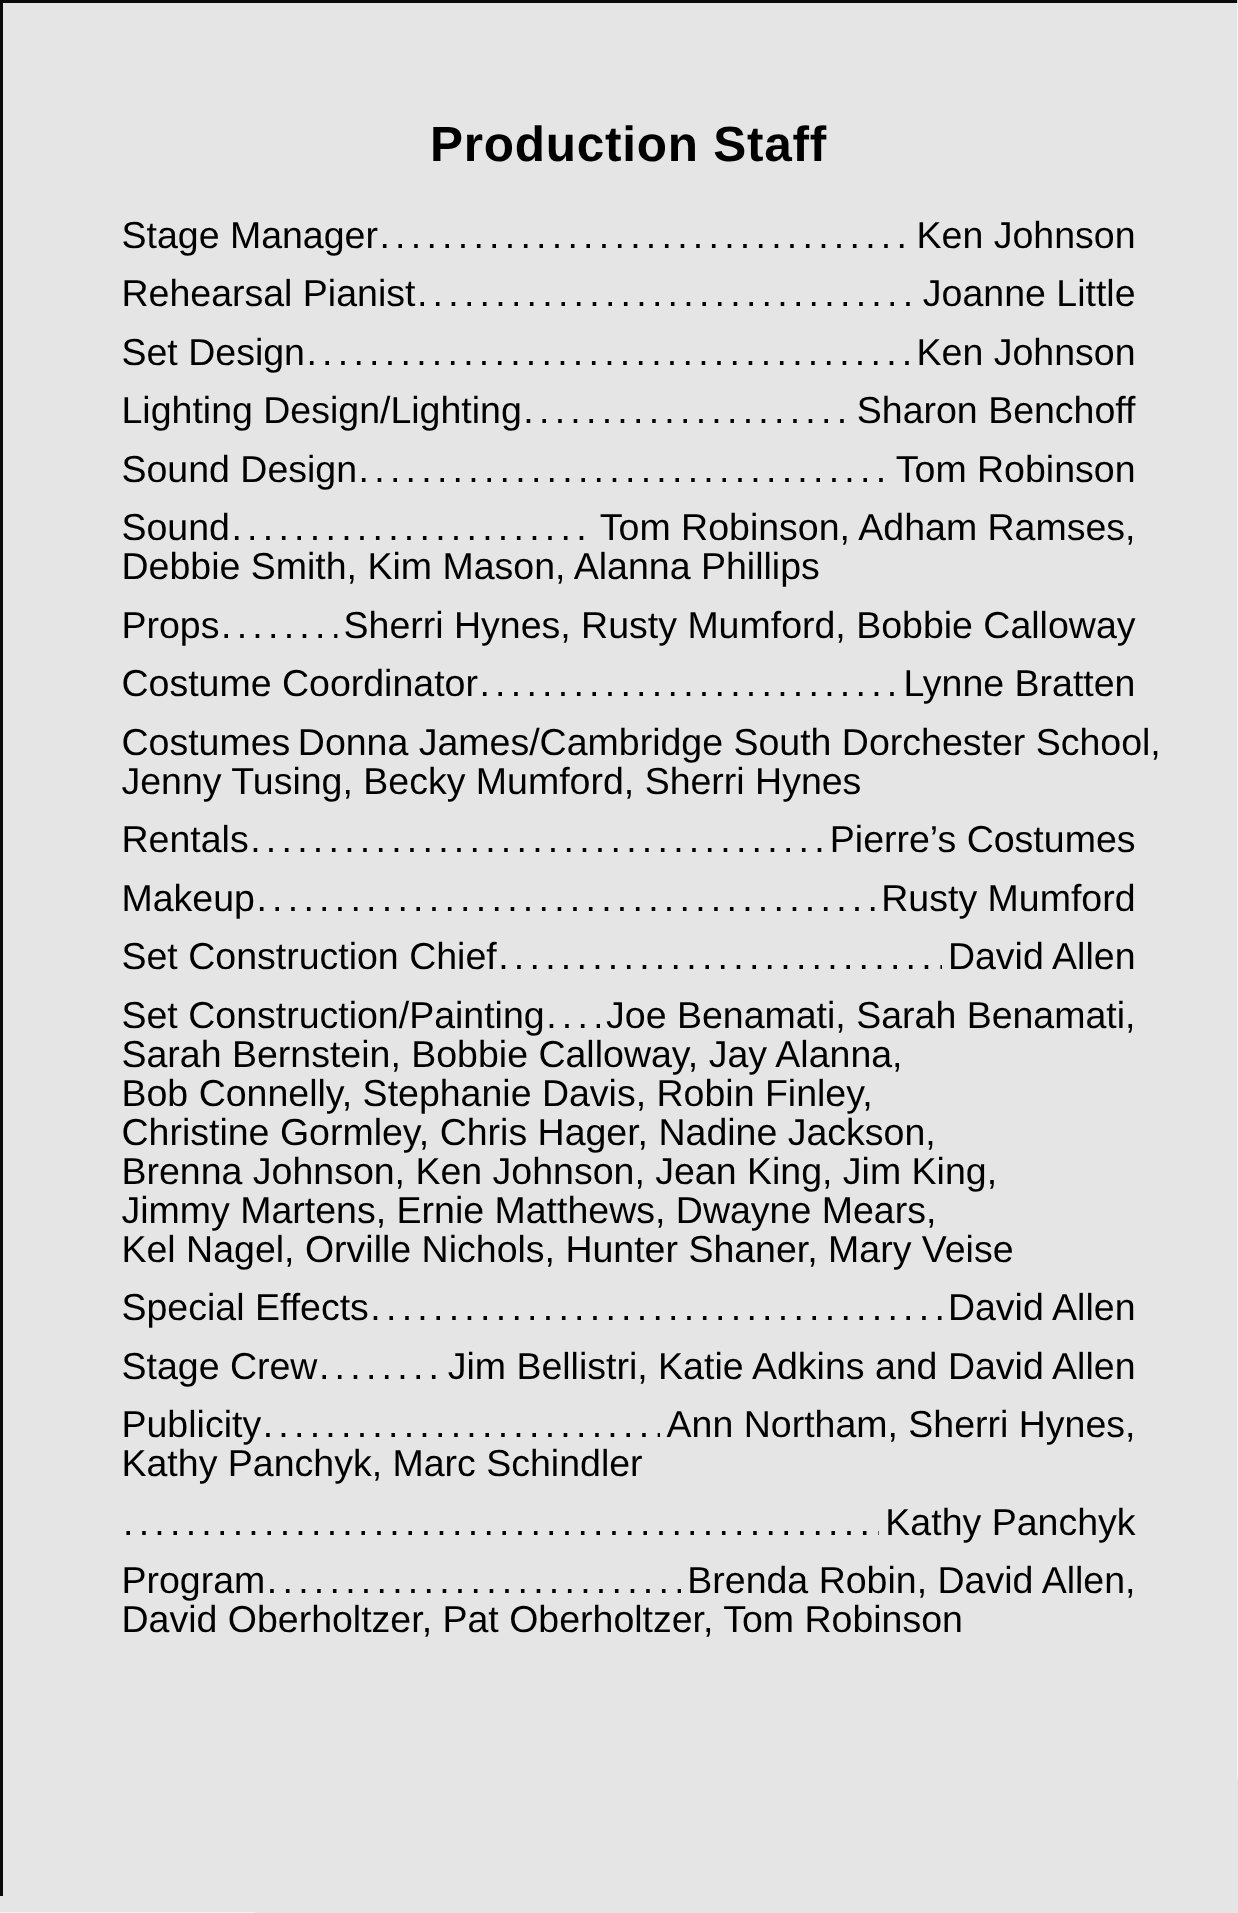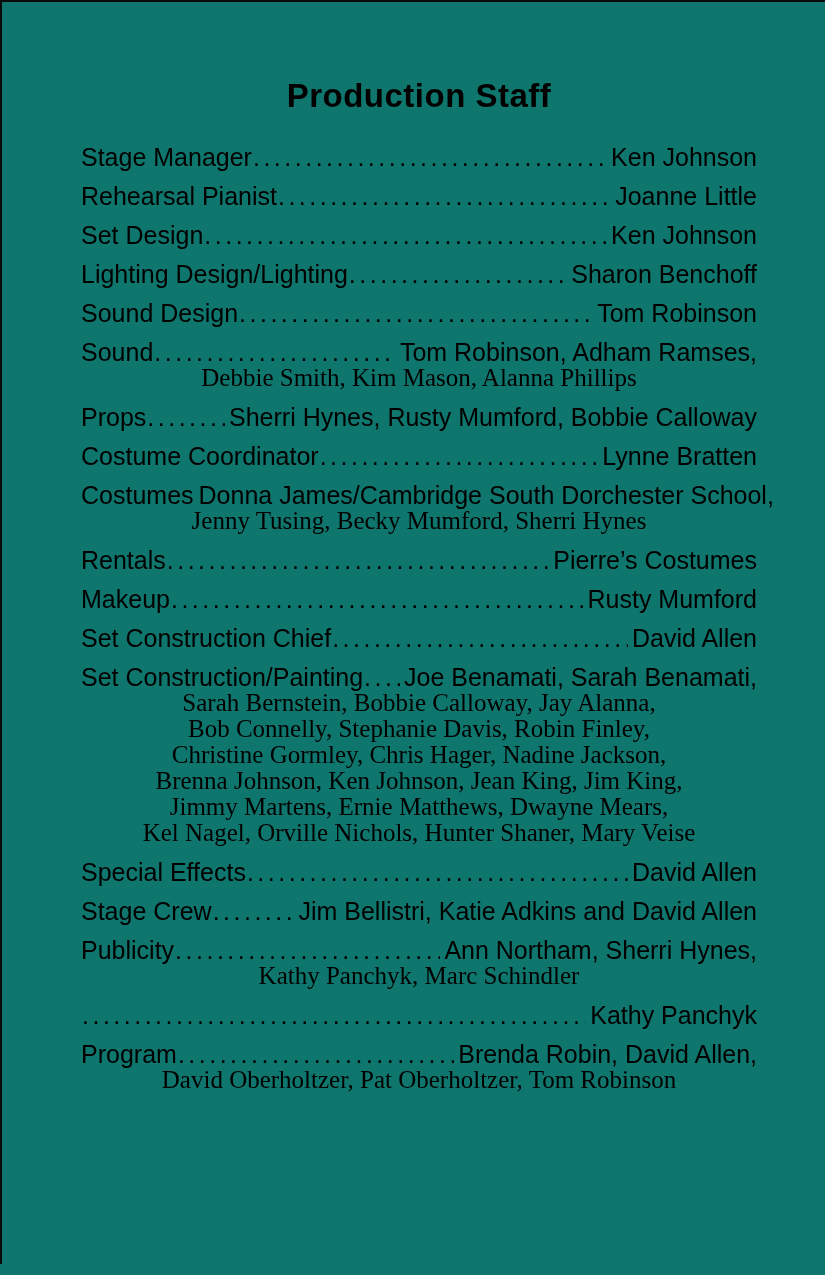--- a/index.html
+++ b/index.html
@@ -4,21 +4,21 @@
 <style>
   html, body {
     margin: 0;
     padding: 0;
     background: #ffffff;
   }
   .page {
     position: relative;
     width: 825px;
     height: 1275px;
-    background: #0f766e;
+    background: #e5e5e5;
     color: #000000;
     font-family: "Liberation Sans", "DejaVu Sans", sans-serif;
     overflow: hidden;
     box-sizing: border-box;
   }
   
   .scan-edge-top {
     position: absolute;
     top: 0; left: 0;
     width: 825px; height: 2px;
@@ -63,23 +63,22 @@
     white-space: nowrap;
     letter-spacing: 3.5px;
     padding-left: 1px;
   }
   .names {
     flex: 0 0 auto;
     white-space: nowrap;
     padding-left: 4px;
   }
   .cont {
-    text-align: center;
-    white-space: nowrap;
-    font-family: Liberation Serif, serif;
+    text-align: left;
+    white-space: nowrap;
   }
 </style>
 </head>
 <body>
 
 <div class="page">
   <div class="scan-edge-top"></div>
   <div class="scan-edge-left"></div>
 
   <div class="content">

